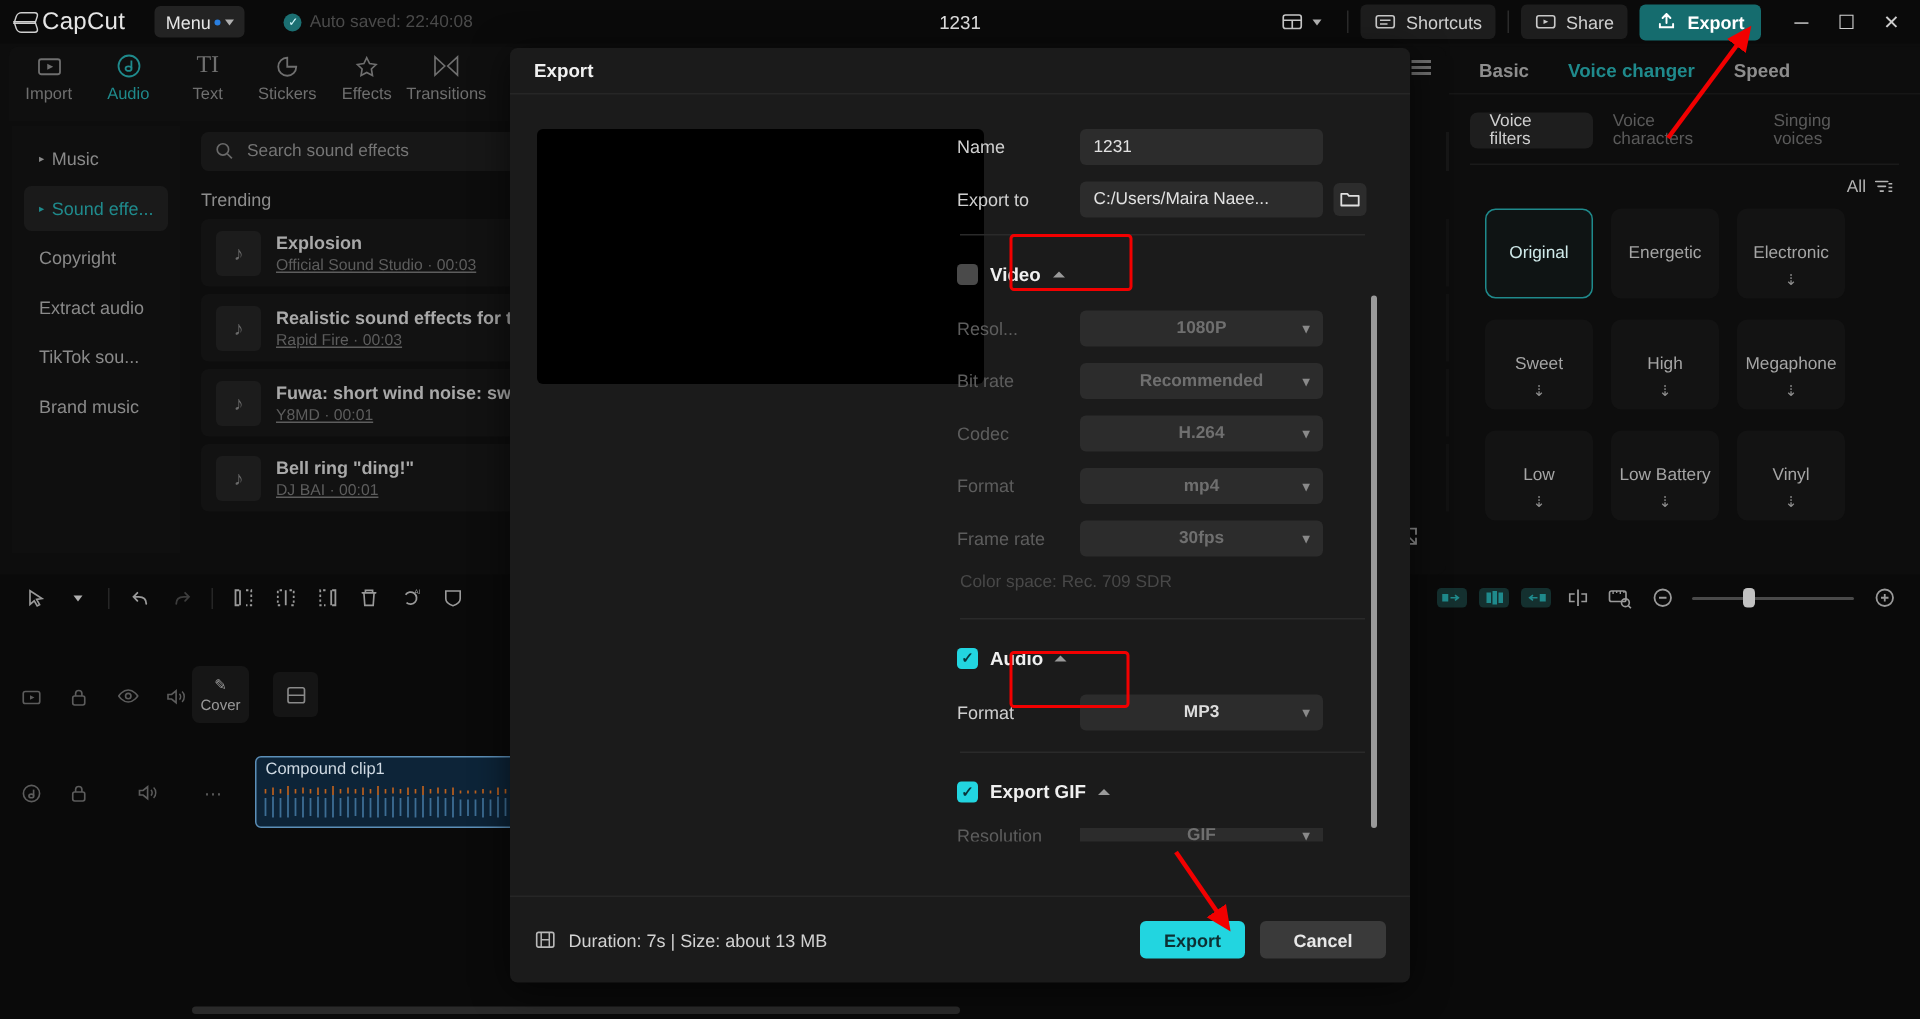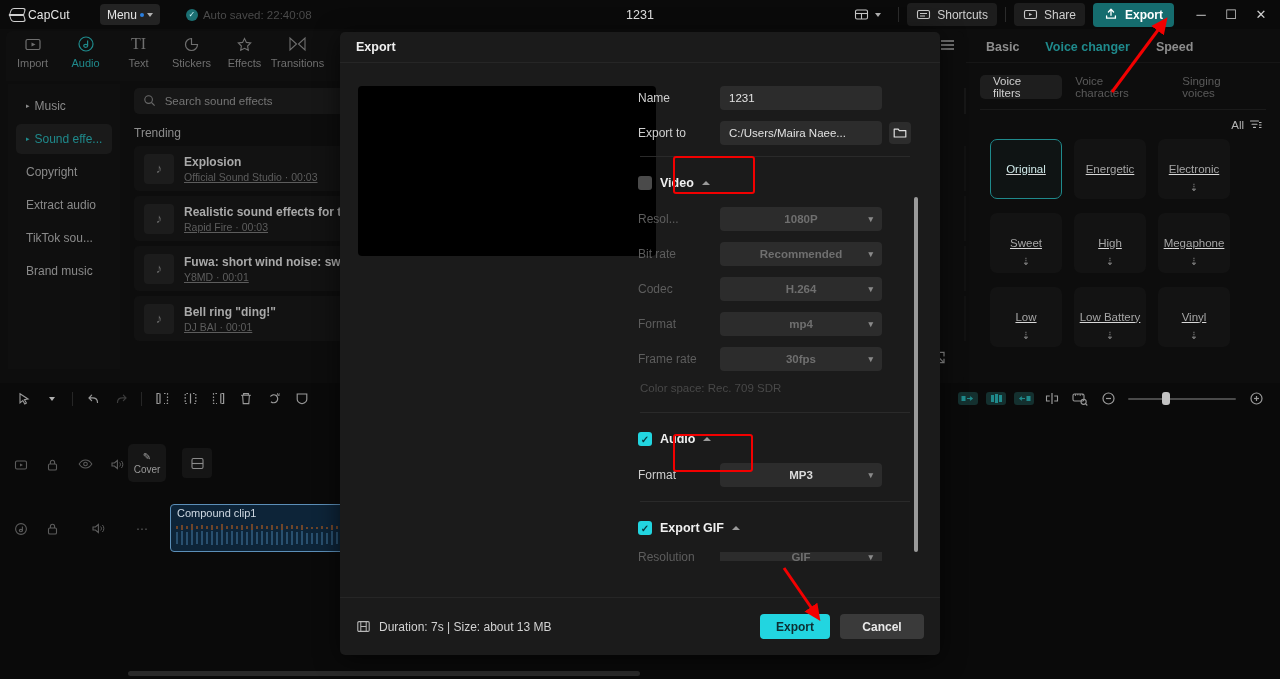--- a/index.html
+++ b/index.html
@@ -19,23 +19,23 @@
     background:#0a0a0a; display:flex; align-items:center;
   }
   .cc-logo { display:flex; align-items:center; gap:4px; margin-left:10px; }
   .cc-mark { width:14px; height:14px; position:relative; }
   .cc-mark:before, .cc-mark:after {
     content:''; position:absolute; width:13px; height:6px;
     border:1.4px solid #cfcfcf; border-radius:3px 3px 0 0;
   }
   .cc-mark:before { top:0; left:0; transform:skewX(-18deg); }
   .cc-mark:after { bottom:0; left:0; border-radius:0 0 3px 3px; transform:skewX(18deg); }
-  .cc-name { font-size:12px; color:#e6e6e6; letter-spacing:.2px; }
+  .cc-name { font-size:16px; color:#e6e6e6; letter-spacing:.2px; }
   .menu-btn {
-    margin-left:30px; background:#232323; border-radius:4px; height:21px;
+    margin-left:20px; background:#232323; border-radius:4px; height:21px;
     display:flex; align-items:center; gap:3px; padding:0 7px;
     font-size:12px; color:#e6e6e6; cursor:pointer;
   }
   .blue-dot { width:4px;height:4px;border-radius:50%;background:#2a7fe0;display:inline-block; }
   .caret-d { width:0;height:0;border-left:3.5px solid transparent;border-right:3.5px solid transparent;border-top:4px solid #b0b0b0; }
   .autosave { margin-left:26px; display:flex; align-items:center; gap:5px; font-size:11.5px; color:#4a4a4a; }
   .tick-circle { width:12px;height:12px;border-radius:50%;background:#1b6f72;display:flex;align-items:center;justify-content:center;font-size:8px;color:#d6fbff; }
   .proj-title { position:absolute; left:0; right:0; text-align:center; font-size:12.5px; color:#e0e0e0; pointer-events:none; }
   .tb-right { margin-left:auto; display:flex; align-items:center; gap:0px; }
   .tb-item { display:flex; align-items:center; gap:6px; height:23px; padding:0 9px; border-radius:4px; font-size:12px; color:#cfcfcf; cursor:pointer; }
@@ -88,21 +88,21 @@
   .rpanel { position:absolute; right:0; top:31px; width:314px; bottom:296px; background:#0d0d0d; }
   .rtabs { height:32px; display:flex; align-items:center; gap:26px; padding-left:20px; border-bottom:1px solid #161616; }
   .rtab { font-size:12.5px; color:#8d8d8d; font-weight:bold; cursor:pointer; }
   .rtab.active { color:#1f8a8c; }
   .segwrap { margin:12px 14px 0 14px; display:flex; gap:0; }
   .seg { height:24px; padding:0 13px; display:flex; align-items:center; font-size:11.5px; color:#5a5a5a; border-radius:5px; cursor:pointer; }
   .seg.on { background:#1e1e1e; color:#cfcfcf; }
   .rdivide { margin:10px 14px 0 14px; height:1px; background:#1a1a1a; }
   .allrow { display:flex; justify-content:flex-end; padding:8px 18px 0 0; }
   .allbtn { display:flex; align-items:center; gap:5px; font-size:11.5px; color:#b4b4b4; cursor:pointer; }
-  .vgrid { display:grid; grid-template-columns:repeat(3,72px); gap:14px 12px; padding:8px 0 0 24px;text-decoration:underline; }
+  .vgrid { display:grid; grid-template-columns:repeat(3,72px); gap:14px 12px; padding:8px 0 0 24px; }
   .vcell { height:60px; border-radius:7px; background:#131313; position:relative; display:flex; align-items:center; justify-content:center; text-align:center; font-size:11.5px; color:#a5a5a5; line-height:13px; padding:0 3px; cursor:pointer; }
   .vcell.sel { border:1px solid #1f8a8c; background:#0f1414; color:#cfe9e9; }
   .vcell .dl { position:absolute; bottom:5px; left:50%; transform:translateX(-50%); font-size:10px; color:#8e8e8e; }
 
   
   .timeline { position:absolute; left:0; right:0; bottom:0; height:296px; background:#0a0a0a; }
   .tl-tools { height:31px; display:flex; align-items:center; padding:0 10px; gap:0; }
   .ttool { width:28px; height:24px; display:flex; align-items:center; justify-content:center; color:#8a8a8a; cursor:pointer; }
   .ttool.teal { color:#1f8a8c; }
   .tsep { width:1px; height:14px; background:#262626; margin:0 6px; }

